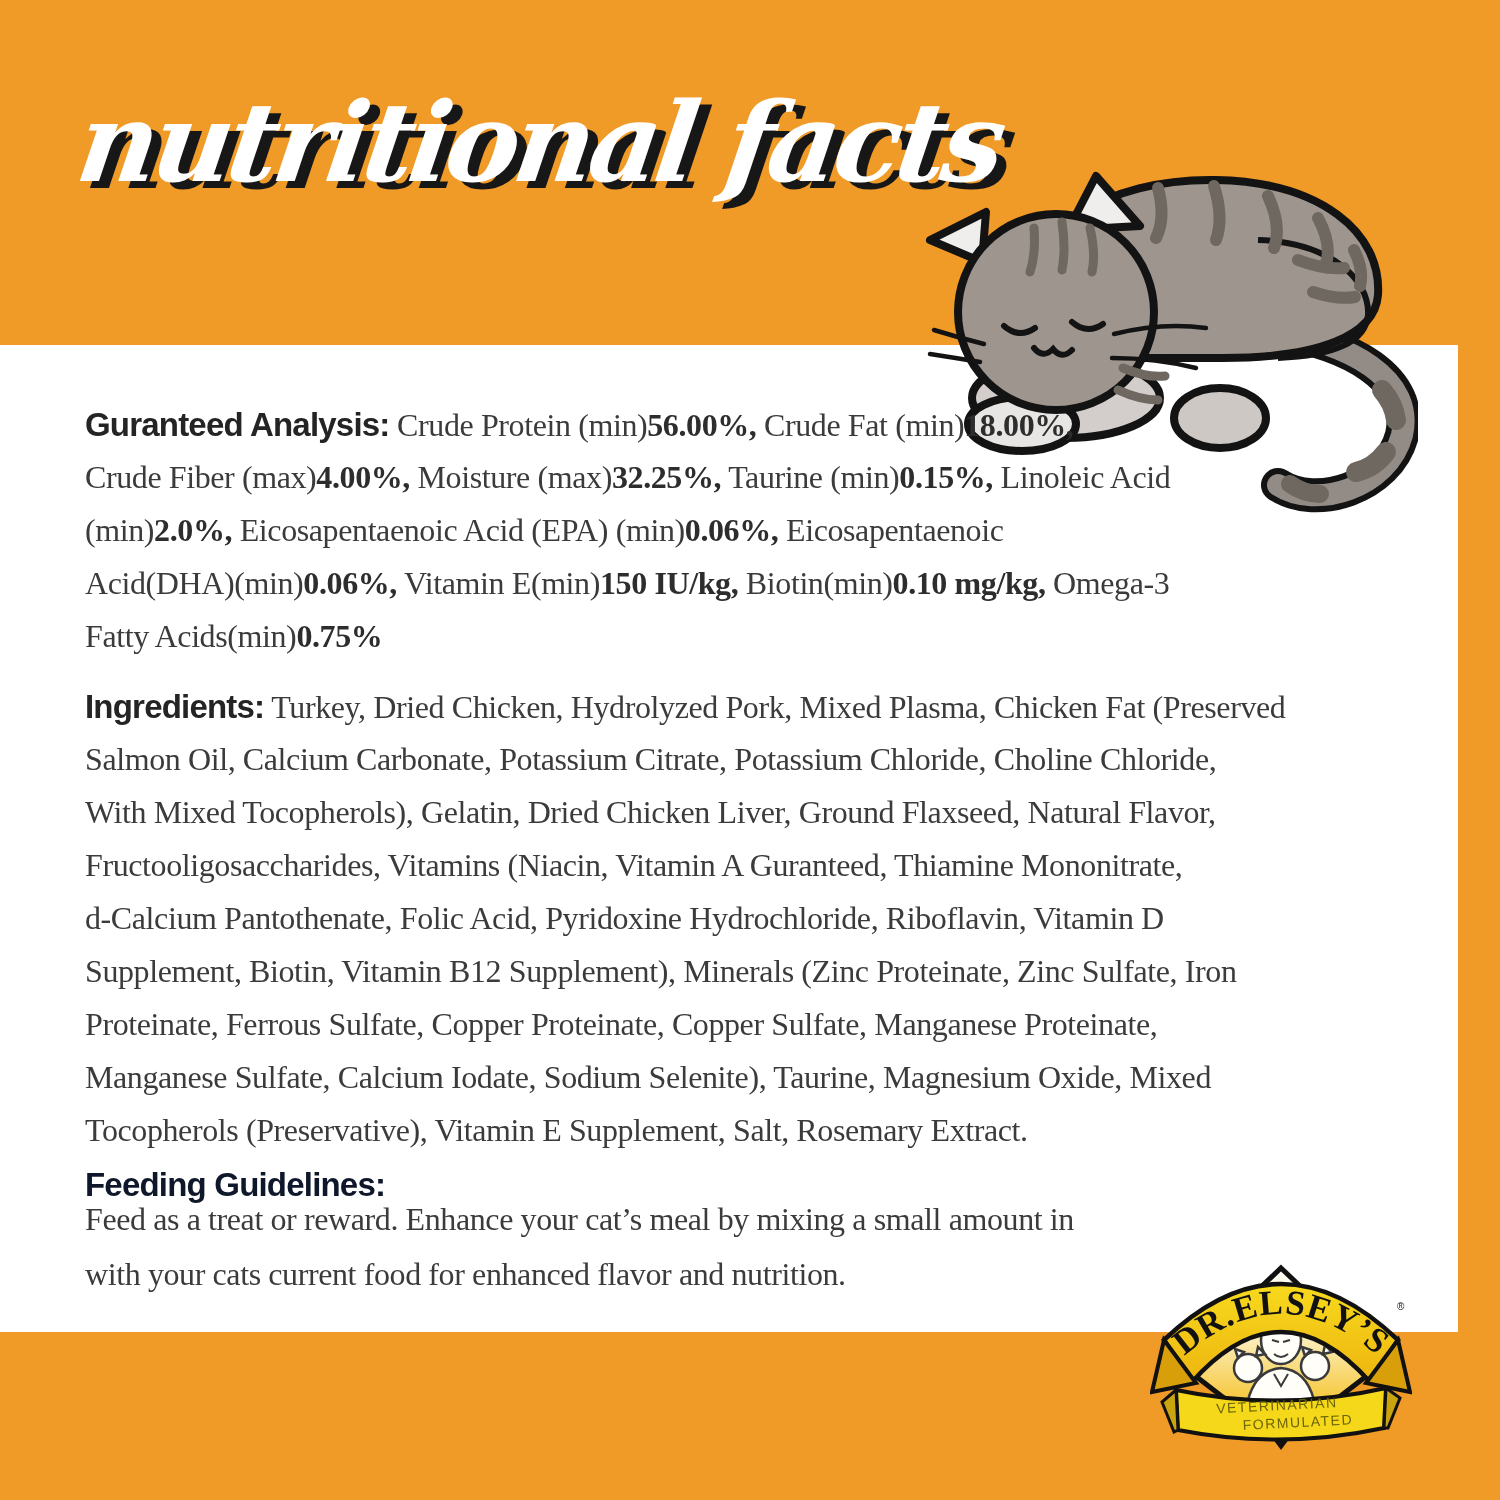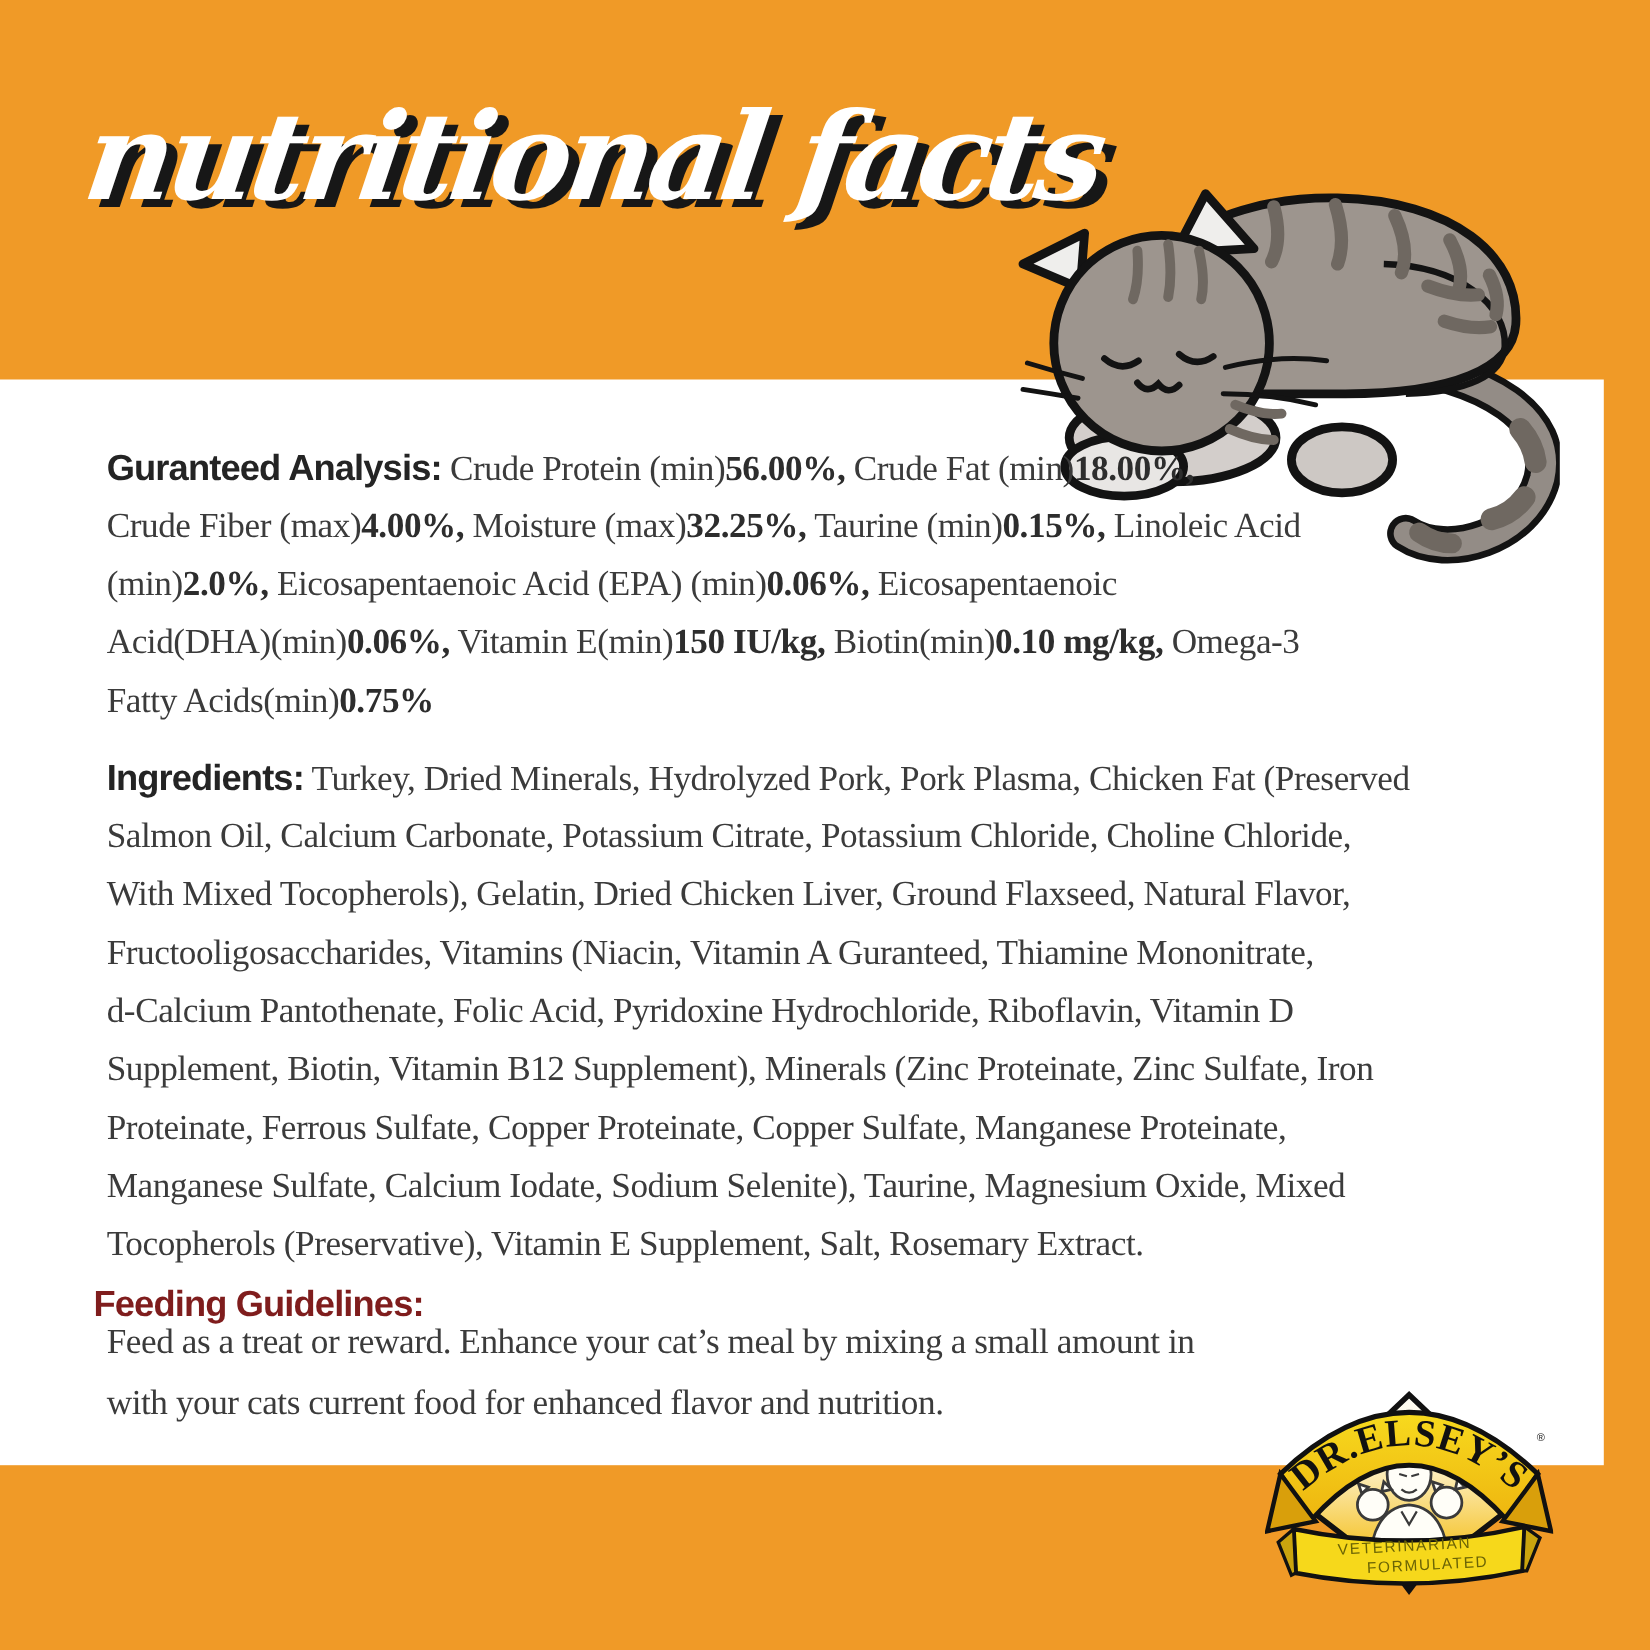--- a/index.html
+++ b/index.html
@@ -5,29 +5,29 @@
   html,body{margin:0;padding:0;background:#888;}
   .page{position:relative;width:1500px;height:1500px;background:#f09a27;overflow:hidden;
         font-family:"Liberation Serif",serif;}
   .white-area{position:absolute;left:0;top:345px;width:1458px;height:987px;background:#ffffff;}
   .title{position:absolute;left:70px;top:78px;
          font-family:"DejaVu Serif",serif;font-style:italic;font-weight:700;
          font-size:110px;letter-spacing:-5px;color:#ffffff;
          text-shadow:11px 7px 0 #171717;transform:skewX(-8deg);transform-origin:left bottom;
          white-space:nowrap;}
   .textblock{position:absolute;left:85px;color:#3b3b3b;font-size:32px;letter-spacing:-0.4px;}
-  .textblock .line{white-space:nowrap;height:53px;line-height:53px;margin-left:12px;}
+  .textblock .line{white-space:nowrap;height:53px;line-height:53px;}
   #feed .line{height:55px;line-height:55px;}
   .h{font-family:"Liberation Sans","DejaVu Sans",sans-serif;font-weight:700;color:#242424;
      font-size:33px;letter-spacing:-0.8px;}
   .b{font-weight:700;color:#2d2d2d;}
   #ga{top:398px;}
   #ing{top:680px;}
   #feedhead{top:1158px;font-family:"Liberation Sans","DejaVu Sans",sans-serif;font-weight:700;
-            color:#7f1d1d;font-size:33px;letter-spacing:-0.8px;height:53px;line-height:53px;
+            color:#0f172a;font-size:33px;letter-spacing:-0.8px;height:53px;line-height:53px;
             position:absolute;left:85px;white-space:nowrap;}
   #feed{top:1192px;}
   .cat-svg{position:absolute;left:918px;top:130px;}
   .logo-svg{position:absolute;left:1150px;top:1242px;}
 </style>
 </head>
 <body>
 
 <div class="page">
 
@@ -90,21 +90,21 @@
 
   <div id="ga" class="textblock">
       <div class="line"><span class="h">Guranteed Analysis:</span><span> Crude Protein (min)</span><span class="b">56.00%,</span><span> Crude Fat (min)</span><span class="b">18.00%,</span></div>
       <div class="line"><span>Crude Fiber (max)</span><span class="b">4.00%,</span><span> Moisture (max)</span><span class="b">32.25%,</span><span> Taurine (min)</span><span class="b">0.15%,</span><span> Linoleic Acid</span></div>
       <div class="line"><span>(min)</span><span class="b">2.0%,</span><span> Eicosapentaenoic Acid (EPA) (min)</span><span class="b">0.06%,</span><span> Eicosapentaenoic</span></div>
       <div class="line"><span>Acid(DHA)(min)</span><span class="b">0.06%,</span><span> Vitamin E(min)</span><span class="b">150 IU/kg,</span><span> Biotin(min)</span><span class="b">0.10 mg/kg,</span><span> Omega-3</span></div>
       <div class="line"><span>Fatty Acids(min)</span><span class="b">0.75%</span></div>
     </div>
 
   <div id="ing" class="textblock">
-      <div class="line"><span class="h">Ingredients:</span><span> Turkey, Dried Minerals, Hydrolyzed Pork, Pork Plasma, Chicken Fat (Preserved</span></div>
+      <div class="line"><span class="h">Ingredients:</span><span> Turkey, Dried Chicken, Hydrolyzed Pork, Mixed Plasma, Chicken Fat (Preserved</span></div>
       <div class="line"><span>Salmon Oil, Calcium Carbonate, Potassium Citrate, Potassium Chloride, Choline Chloride,</span></div>
       <div class="line"><span>With Mixed Tocopherols), Gelatin, Dried Chicken Liver, Ground Flaxseed, Natural Flavor,</span></div>
       <div class="line"><span>Fructooligosaccharides, Vitamins (Niacin, Vitamin A Guranteed, Thiamine Mononitrate,</span></div>
       <div class="line"><span>d-Calcium Pantothenate, Folic Acid, Pyridoxine Hydrochloride, Riboflavin, Vitamin D</span></div>
       <div class="line"><span>Supplement, Biotin, Vitamin B12 Supplement), Minerals (Zinc Proteinate, Zinc Sulfate, Iron</span></div>
       <div class="line"><span>Proteinate, Ferrous Sulfate, Copper Proteinate, Copper Sulfate, Manganese Proteinate,</span></div>
       <div class="line"><span>Manganese Sulfate, Calcium Iodate, Sodium Selenite), Taurine, Magnesium Oxide, Mixed</span></div>
       <div class="line"><span>Tocopherols (Preservative), Vitamin E Supplement, Salt, Rosemary Extract.</span></div>
     </div>
 

